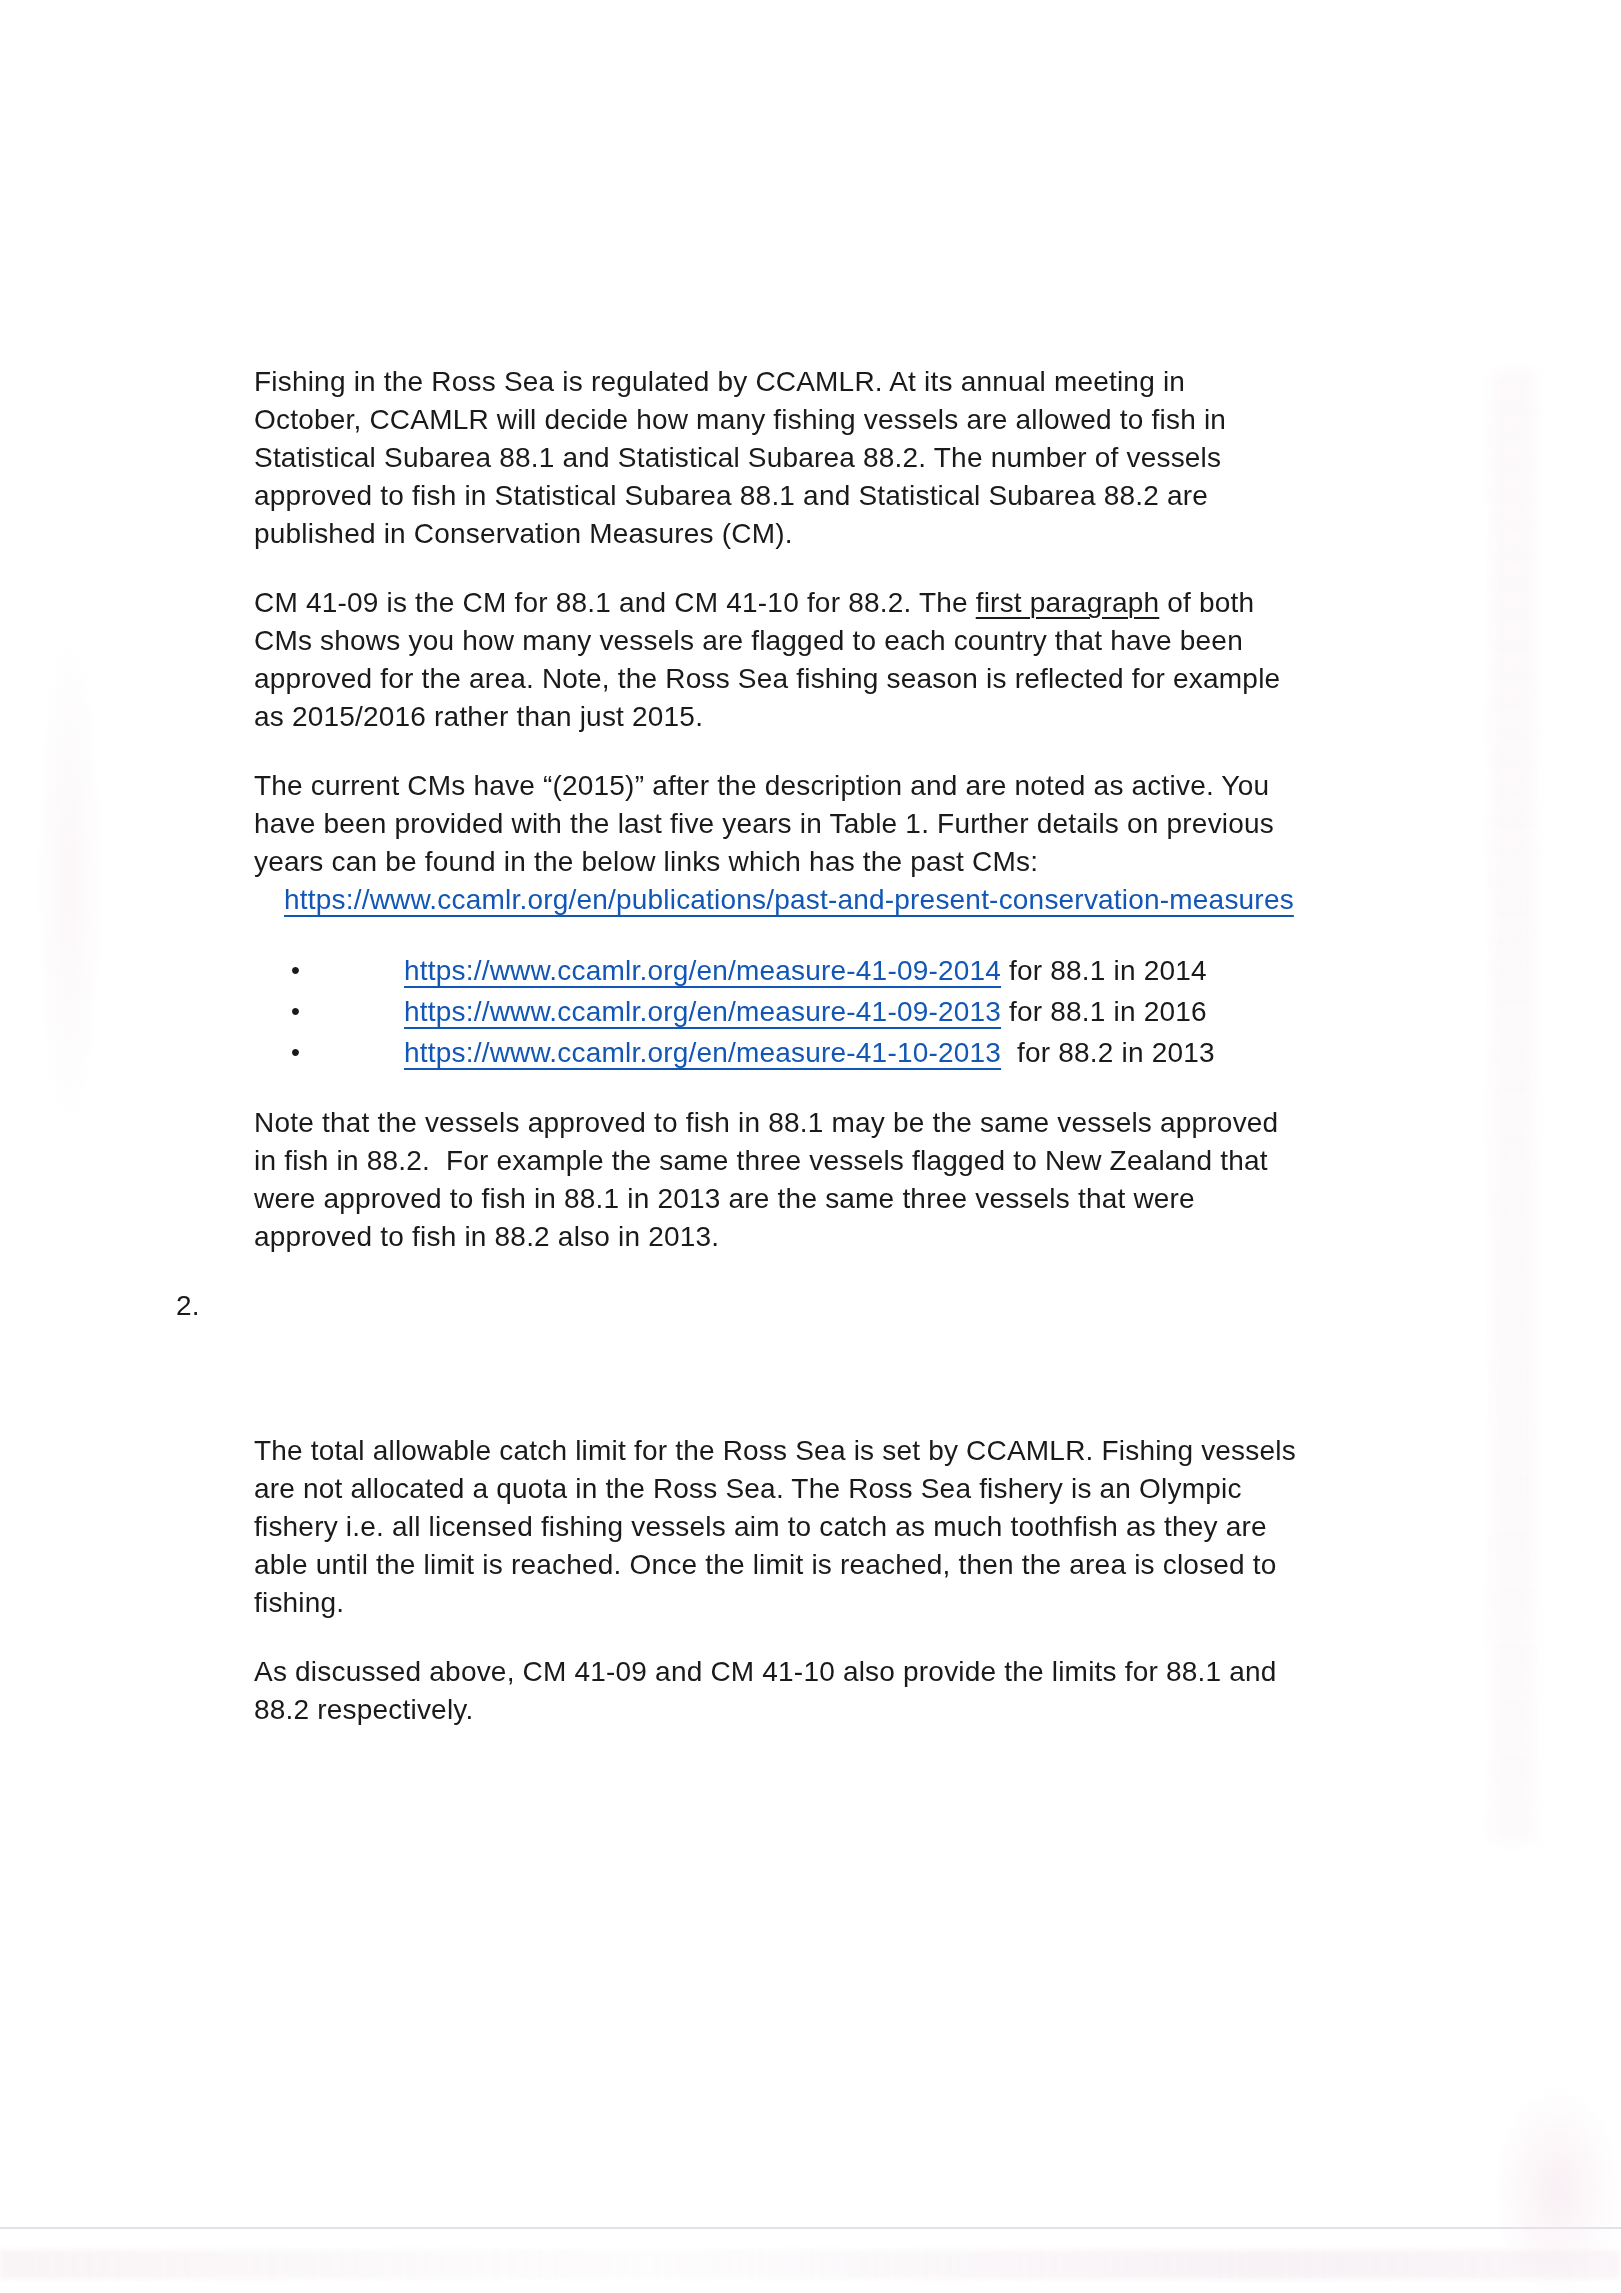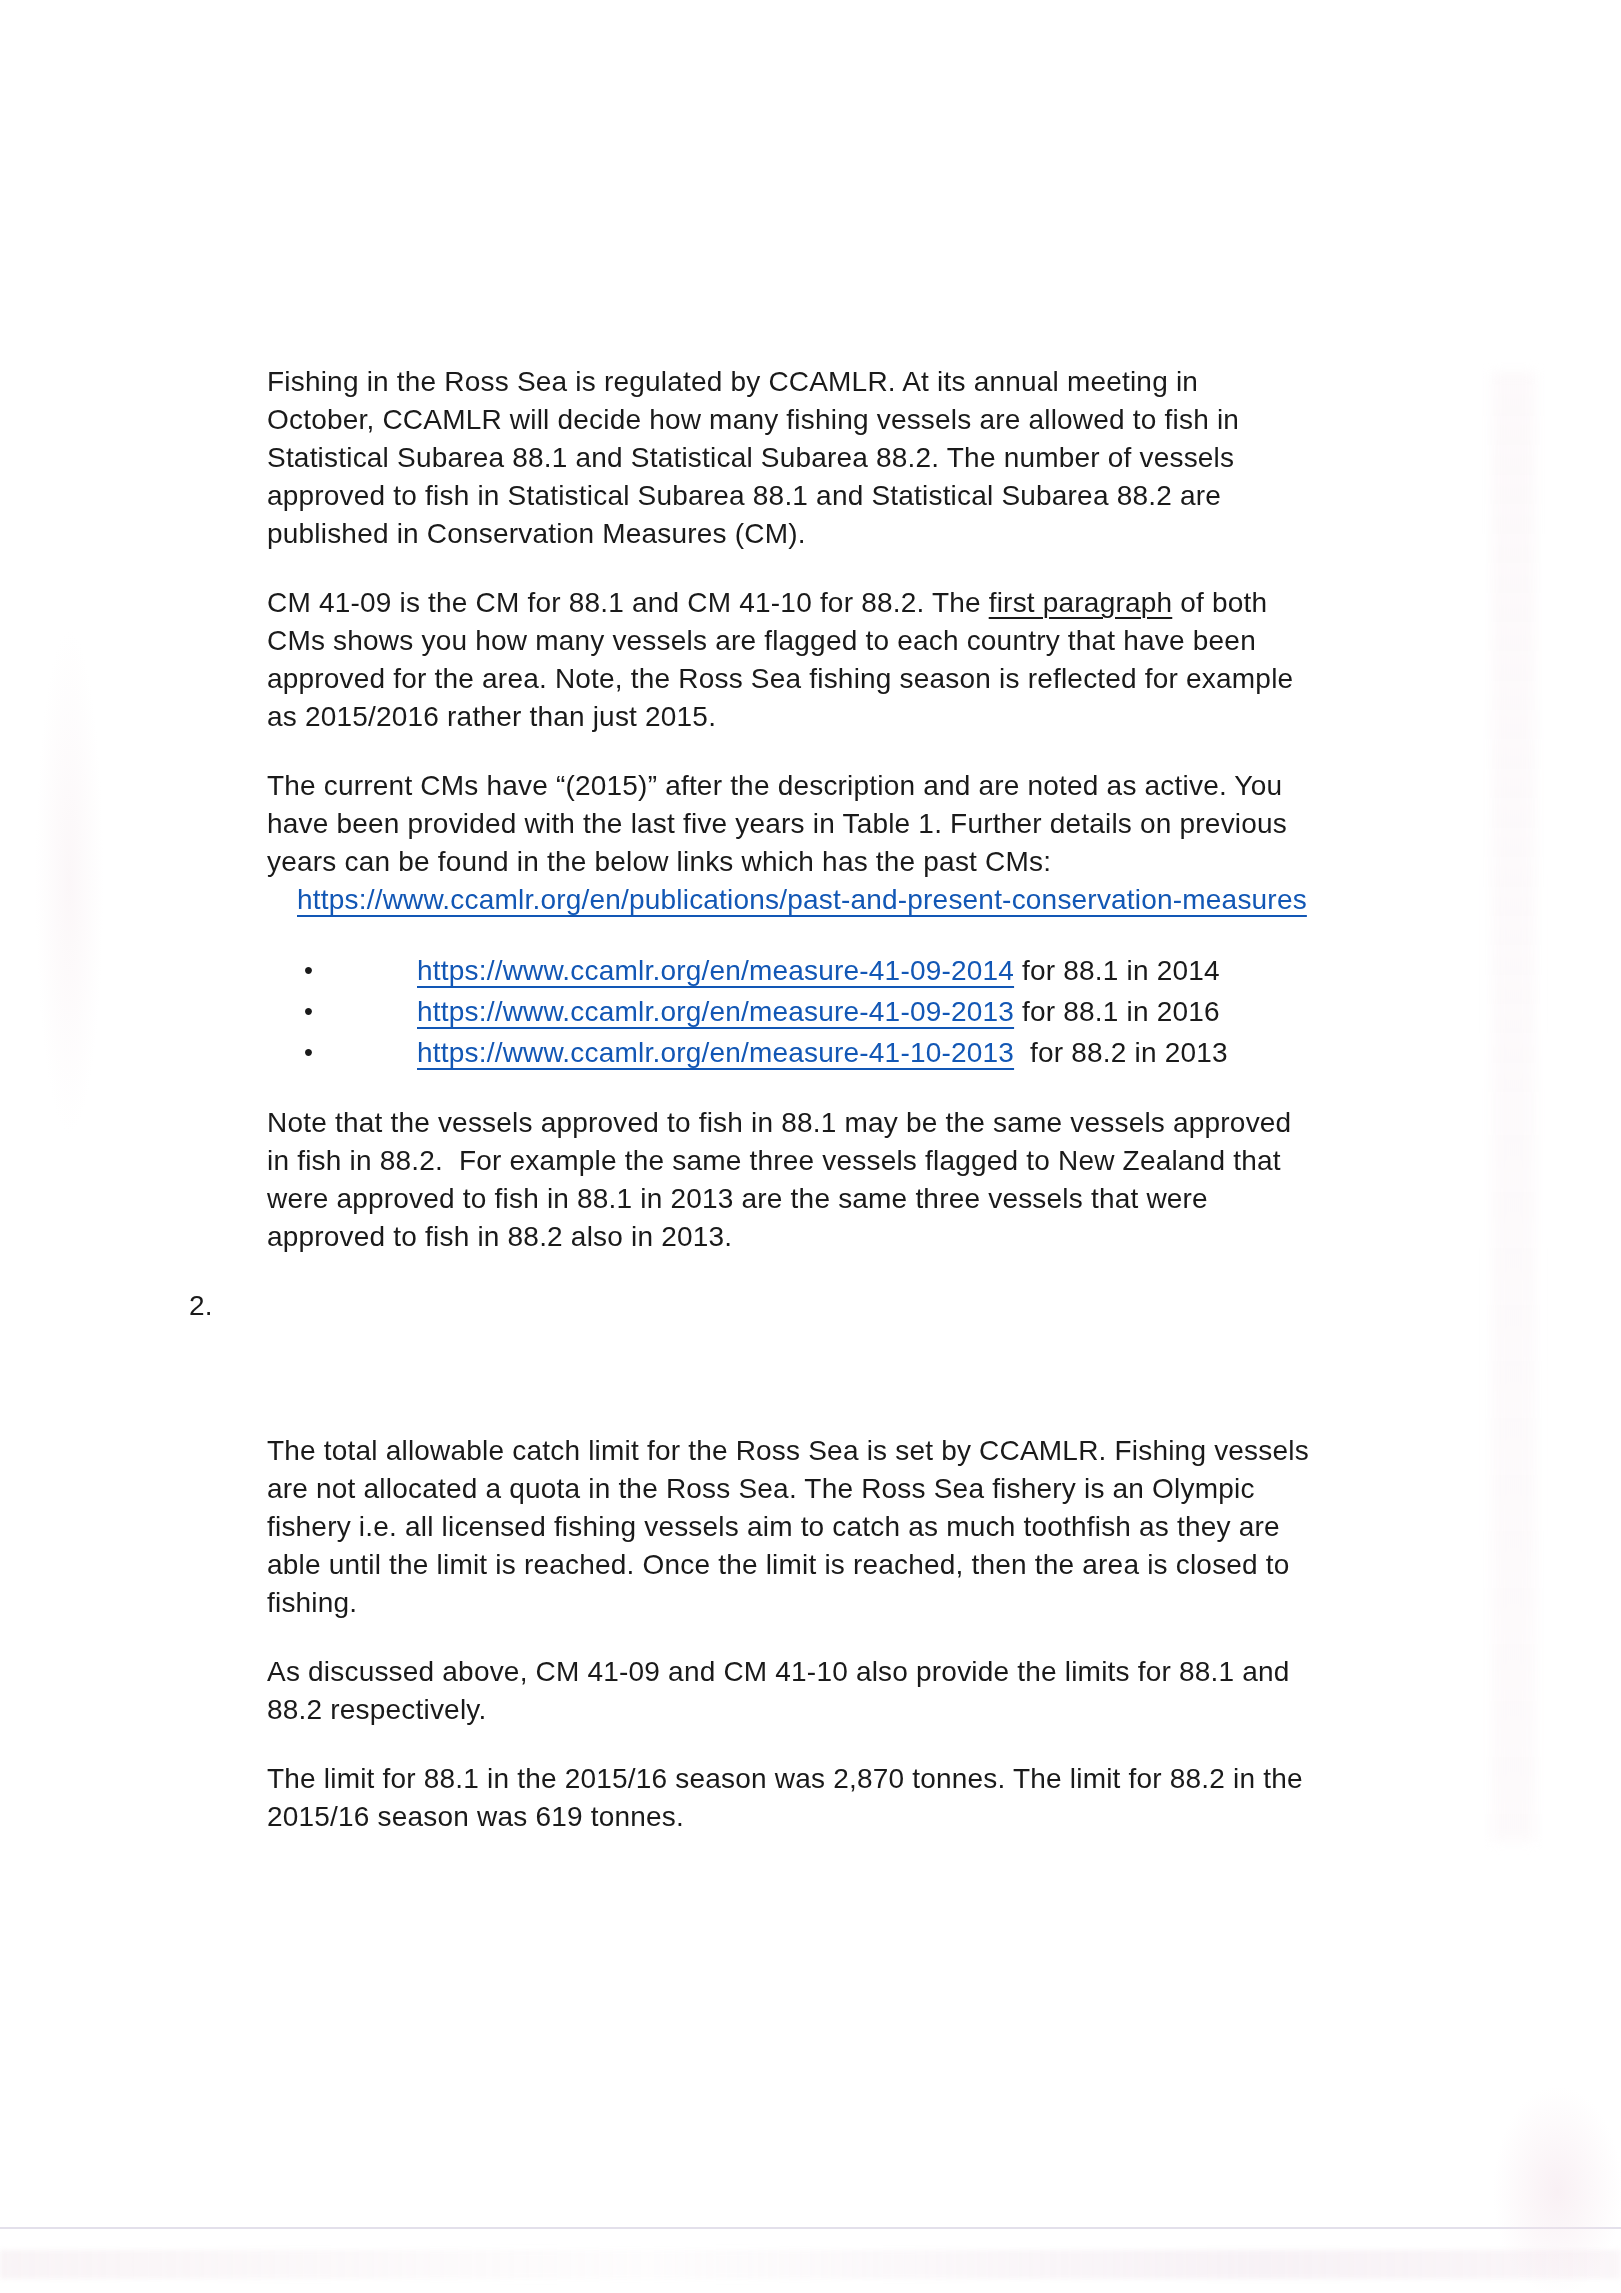--- a/index.html
+++ b/index.html
@@ -13,21 +13,21 @@
     width: 1621px;
     height: 2294px;
     margin: 0 auto;
     background: var(--color-page_background, #ffffff);
     overflow: hidden;
     font-family: "Liberation Sans", sans-serif;
     color: var(--color-text, #1a1a1a);
   }
   .content {
     position: absolute;
-    left: 267px;
+    left: 254px;
     top: 363px;
     width: 1255px;
     font-size: 28px;
     line-height: 38px;
     letter-spacing: 0.2px;
   }
   .para {
     margin: 0 0 31px 0;
     white-space: pre-wrap;
   }
@@ -166,22 +166,20 @@
 
     <p class="para"><span>The total allowable catch limit for the Ross Sea is set by CCAMLR. Fishing vessels
 are not allocated a quota in the Ross Sea. The Ross Sea fishery is an Olympic
 fishery i.e. all licensed fishing vessels aim to catch as much toothfish as they are
 able until the limit is reached. Once the limit is reached, then the area is closed to
 fishing.</span></p>
 
     <p class="para"><span>As discussed above, CM 41-09 and CM 41-10 also provide the limits for 88.1 and
 88.2 respectively.</span></p>
 
-    <p class="para"><span>The limit for 88.1 in the 2015/16 season was 2,870 tonnes. The limit for 88.2 in the
-2015/16 season was 619 tonnes.</span></p>
 
   </div>
 
   <div class="scan-smudge-left"></div>
   <div class="scan-smudge-right"></div>
   <div class="scan-line"></div>
   <div class="scan-smudge-bottom"></div>
   <div class="scan-smudge-corner"></div>
 
 </div>

